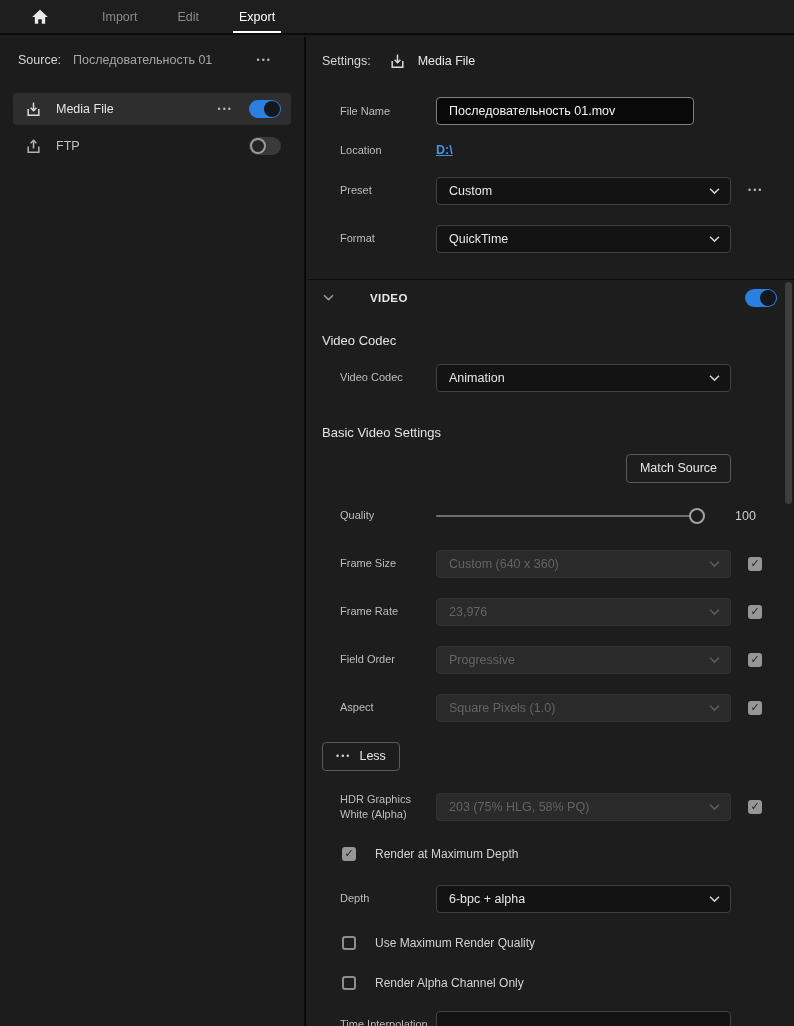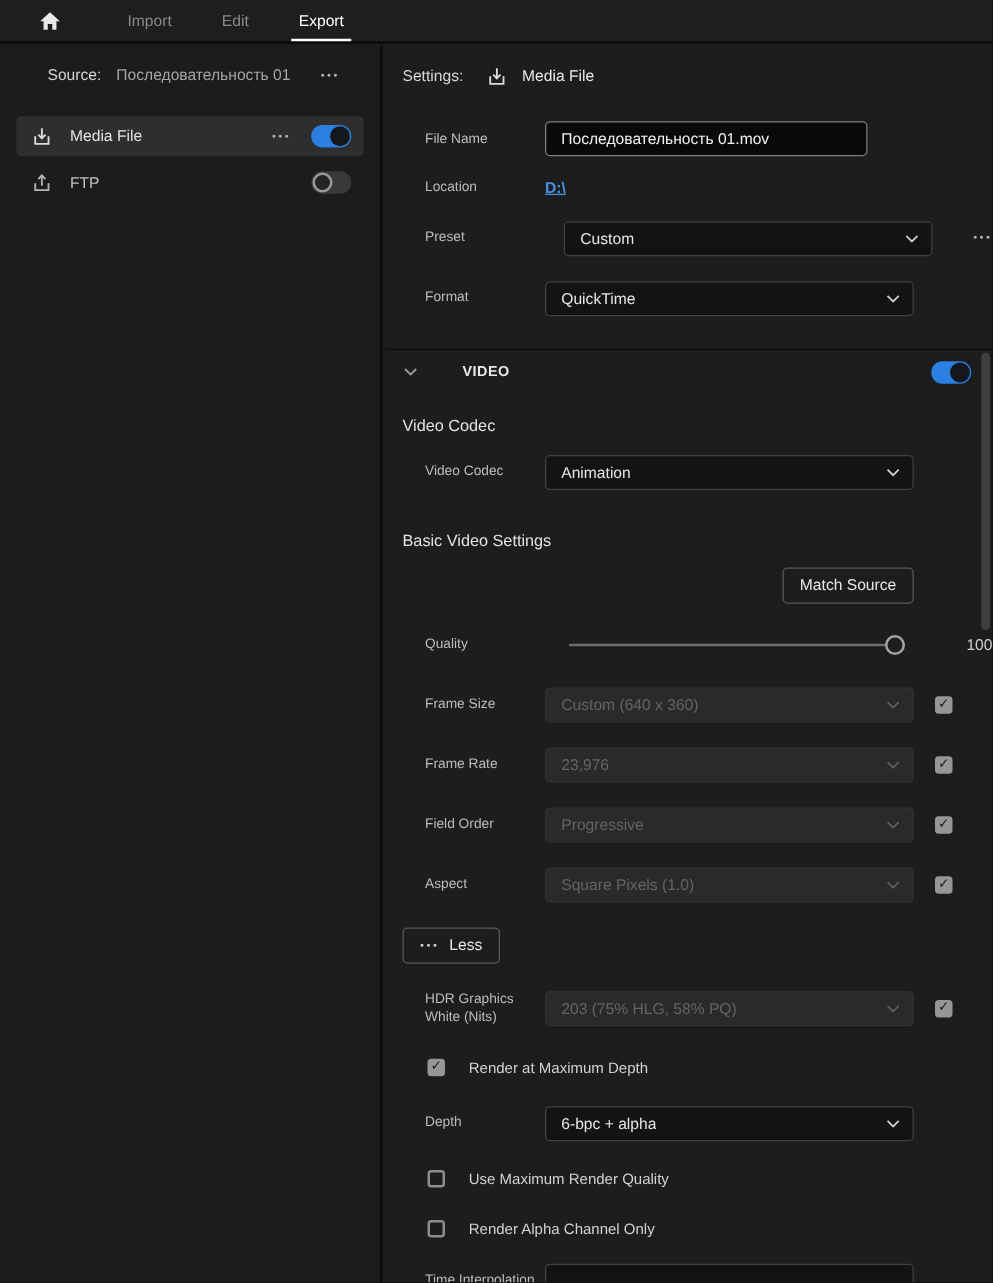--- a/index.html
+++ b/index.html
@@ -21,21 +21,21 @@
   .topbar{position:absolute;left:0;top:0;width:794px;height:35px;background:var(--topbar);border-bottom:2px solid #0a0a0a;display:flex;align-items:center;}
   .home{margin-left:30px;width:20px;height:20px;display:flex;align-items:center;justify-content:center;cursor:pointer;}
   .tabs{display:flex;margin-left:32px;height:100%;}
   .tab{position:relative;display:flex;align-items:center;padding:0 20px;color:#8a8a8a;font-size:12.5px;cursor:pointer;}
   .tab.active{color:#ffffff;}
   .tab.active::after{content:"";position:absolute;left:14px;right:14px;bottom:0;height:2px;background:#ffffff;}
 
   
   .source-panel{position:absolute;left:0;top:37px;width:306px;height:989px;background:var(--panel);border-right:2px solid #0a0a0a;}
   .source-header{height:46px;display:flex;align-items:center;padding:0 18px;}
-  .source-header .lbl{color:#d6d6d6;font-size:12.5px;margin-left:20px;}
+  .source-header .lbl{color:#d6d6d6;font-size:12.5px;}
   .source-header .name{color:#a6a6a6;font-size:12.5px;margin-left:12px;}
   .dots{color:#b5b5b5;font-size:9px;letter-spacing:2px;cursor:pointer;line-height:1;}
   .source-header .dots{margin-left:auto;margin-right:14px;}
   .dest-row{height:32px;margin:10px 13px 0 13px;border-radius:4px;display:flex;align-items:center;padding:0 10px 0 12px;cursor:pointer;}
   .dest-row.selected{background:var(--row-sel);}
   .dest-row + .dest-row{margin-top:6px;height:30px;}
   .dest-row .d-icon{width:17px;height:17px;display:flex;align-items:center;justify-content:center;}
   .dest-row .d-label{margin-left:14px;font-size:12.5px;color:#e4e4e4;}
   .dest-row .d-dots{margin-left:auto;margin-right:16px;}
   .dest-row.off .d-label{color:#c2c2c2;}
@@ -93,21 +93,21 @@
 
   
   .checkbox{width:14px;height:14px;flex:0 0 14px;border-radius:3px;display:inline-flex;align-items:center;justify-content:center;cursor:pointer;}
   .checkbox.checked{background:#969696;}
   .checkbox.checked .check{color:#1d1d1d;font-size:11px;font-weight:bold;line-height:1;}
   .checkbox.unchecked{background:transparent;border:2px solid #8d8d8d;}
   .cb-row{display:flex;align-items:center;margin-left:34px;}
   .cb-row .cb-label{margin-left:19px;color:#d2d2d2;font-size:12px;}
 
   .mt12{margin-top:12px;} .mt16{margin-top:16px;}
-  .mt18{margin-top:18px;} .mt19{margin-top:19px;justify-content:space-between;} .mt20{margin-top:20px;}
+  .mt18{margin-top:18px;} .mt19{margin-top:19px;} .mt20{margin-top:20px;}
   .mt21{margin-top:21px;} .mt23{margin-top:23px;} .mt24{margin-top:24px;}
   .mt25{margin-top:25px;} .mt26{margin-top:26px;} .mt33{margin-top:33px;}
 
   
   .scroll-thumb{position:absolute;right:2px;top:245px;width:7px;height:222px;border-radius:4px;background:#3e3e3e;cursor:pointer;}
 
   svg{display:block;}
 </style>
 </head>
 <body>
@@ -338,21 +338,21 @@
     
     <button class="btn less-btn">
       <span class="dots">•••</span>
       <span>Less</span>
     </button>
 
     
     <div class="frow mt21">
       <span class="flabel">
         <span>HDR Graphics</span><br>
-        <span>White (Nits)</span>
+        <span>White (Alpha)</span>
       </span>
       <div class="dropdown disabled control">
         <span class="dd-text">203 (75% HLG, 58% PQ)</span>
         <span class="chev">
             <svg width="11" height="7" viewBox="0 0 11 7">
               <path d="M1 1.2 L5.5 5.6 L10 1.2" fill="none" stroke="#5c5c5c" stroke-width="1.5"></path>
             </svg>
           </span>
       </div>
       <span class="checkbox checked after-dots">

